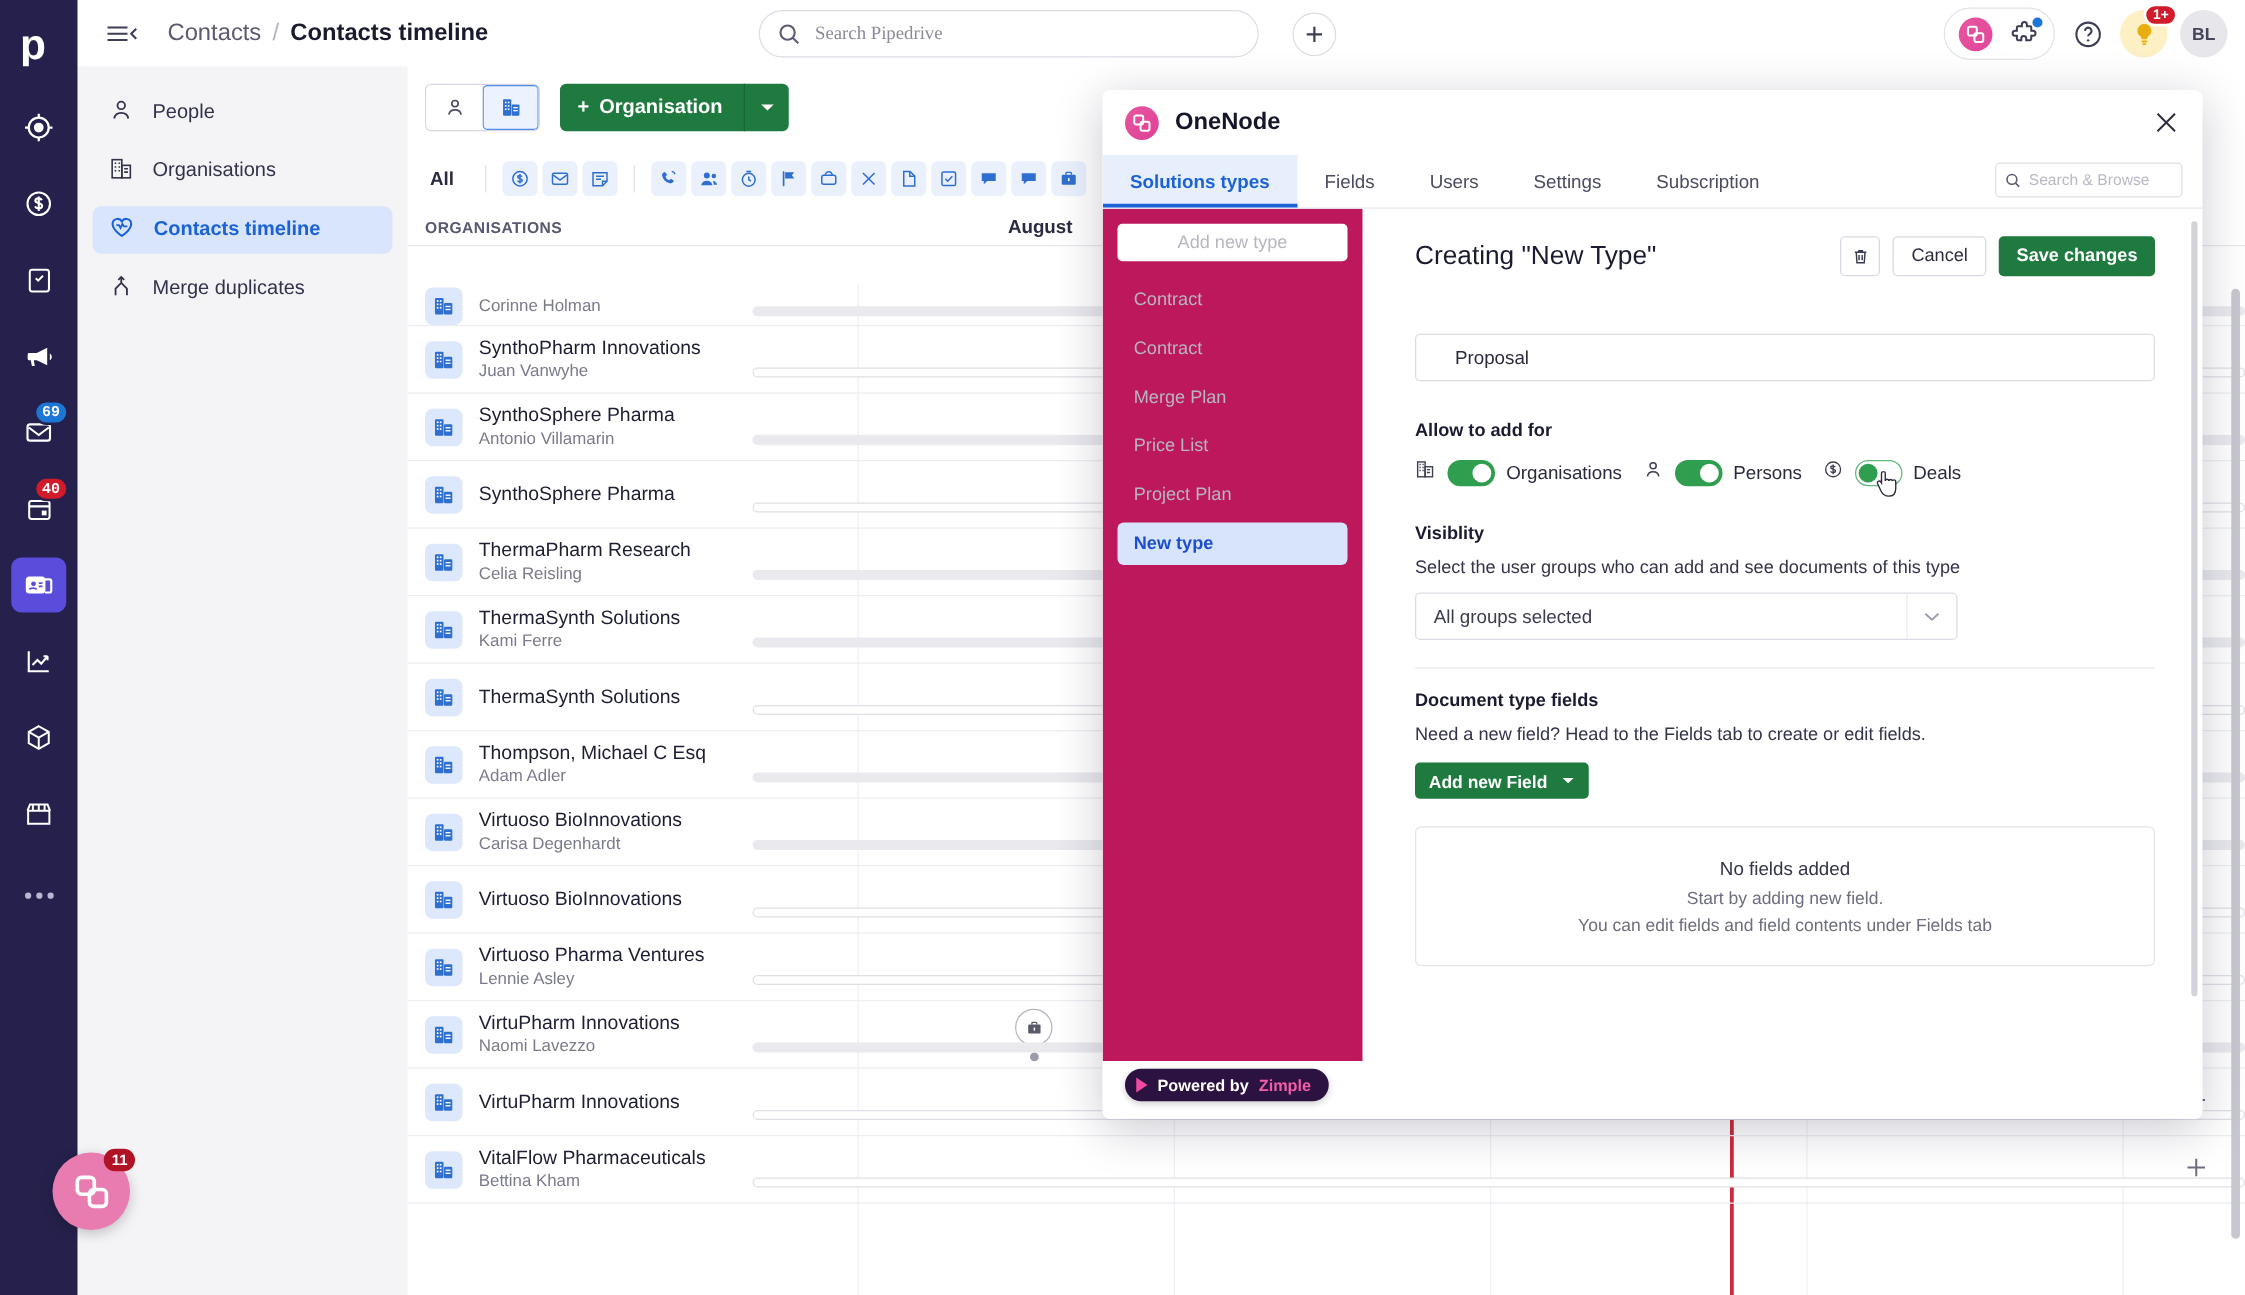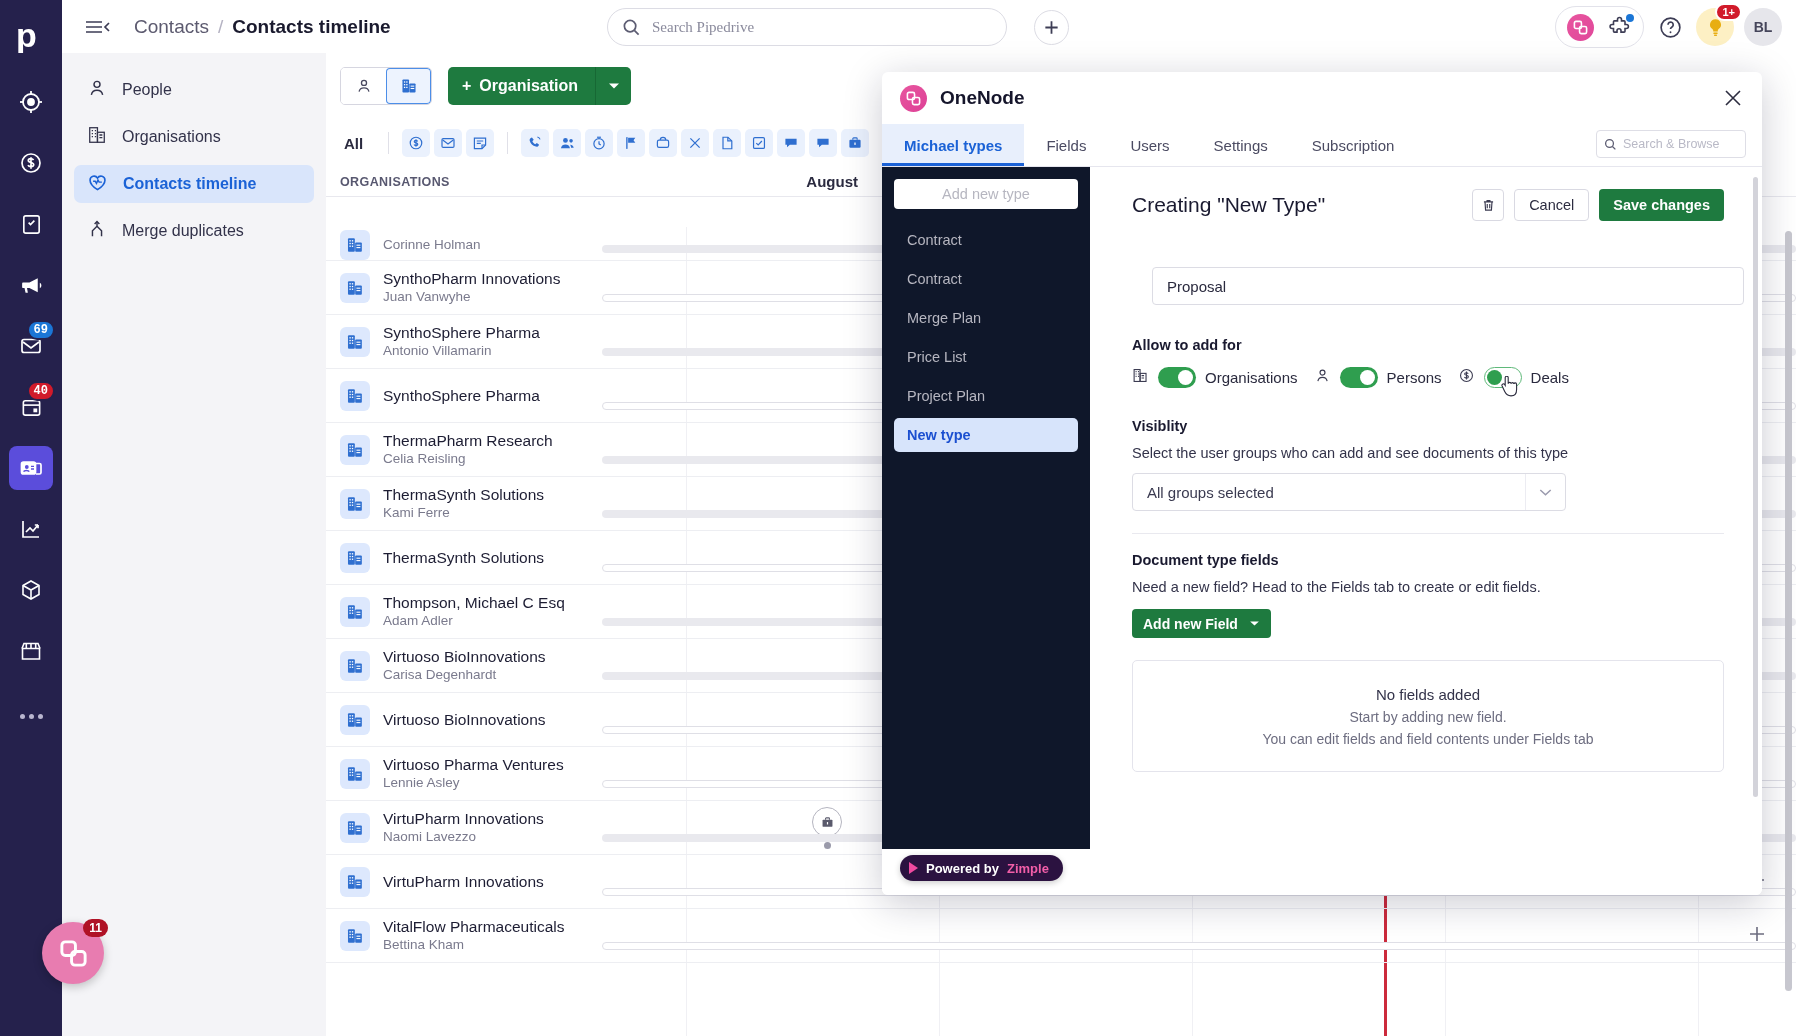--- a/index.html
+++ b/index.html
@@ -206,21 +206,21 @@
     box-shadow: inset 0 -3px 0 #1b62d6;
   }
   .msearch {
     position:absolute; right: 16px; top: 6px; width: 150px; height: 28px;
     border:1px solid #dedee6; border-radius:4px; display:flex;align-items:center; padding: 0 7px; gap:6px;
   }
   .msearch span { font-size: 12.5px; color:#b9b9c6; }
 
   .modal-body { flex: 1; display:flex; overflow:hidden; position: relative; }
   .modal-side {
-    width: 208px; background:#0f172a; flex:none; padding: 12px 12px 0 12px;
+    width: 208px; background:#be185d; flex:none; padding: 12px 12px 0 12px;
     display:flex; flex-direction:column;
   }
   .addnew {
     height: 30px; background:#fff; border-radius:4px; display:flex;align-items:center;justify-content:center;
     font-size:14.5px; color:#b6b6c0; cursor:pointer; margin-bottom: 14px;
   }
   .typeitem {
     height: 34px; display:flex; align-items:center; padding: 0 13px;
     font-size: 14.5px; color:#b6b6c0; border-radius: 5px; margin-bottom: 5px; cursor:pointer;
   }
@@ -239,22 +239,22 @@
     font-size:14.5px; color:#2c2c40; display:flex;align-items:center;cursor:pointer;
   }
   .savebtn {
     height: 32px; padding: 0 14px; border-radius:4px; background:#1e7a3f; color:#fff;
     font-size:14.5px; font-weight:700; display:flex;align-items:center;cursor:pointer;
   }
   .flabel { font-size: 14.5px; font-weight:700; color:#1a1a30; }
   .fnote { font-size: 14.5px; color:#33334a; }
   .tinput {
     width: 100%; height: 38px; border:1px solid #dcdce4; border-radius:4px;
-    padding: 0 14px; font-size:15px; color:#2a2a3e; outline:none;
-    font-family: "Liberation Sans", sans-serif; background:#fff;margin-left:20px;
+    padding: 0 31px; font-size:15px; color:#2a2a3e; outline:none;
+    font-family: "Liberation Sans", sans-serif; background:#fff;
   }
   .togrow { display:flex; align-items:center; gap: 9px; }
   .tog {
     width: 38px; height: 21px; border-radius: 11px; position:relative; cursor:pointer; flex:none;
   }
   .tog.on { background:#2f9e4f; }
   .tog.on::after { content:""; position:absolute; right:3px; top:3px; width:15px;height:15px;border-radius:50%;background:#fff;}
   .tog.off { background:#fff; border:1px solid #5fb97a; }
   .tog.off::after { content:""; position:absolute; left:2px; top:2px; width:15px;height:15px;border-radius:50%;background:#2f9e4f;}
   .togtxt { font-size:15px; color:#2a2a3e; }
@@ -1024,21 +1024,21 @@
       </div>
       <div class="modal-title">OneNode</div>
       <div class="modal-x">
         <svg width="22" height="22" viewBox="0 0 22 22" fill="none" stroke="#2d2d40" stroke-width="1.6">
             <path d="M4 4l14 14M18 4L4 18"></path>
           </svg>
       </div>
     </div>
 
     <div class="modal-tabs">
-      <div class="mtab active">Michael types</div>
+      <div class="mtab active">Solutions types</div>
       <div class="mtab">Fields</div>
       <div class="mtab">Users</div>
       <div class="mtab">Settings</div>
       <div class="mtab">Subscription</div>
       <div class="msearch">
         <svg width="13" height="13" viewBox="0 0 16 16" fill="none" stroke="#5c5c72" stroke-width="1.6">
             <circle cx="6.8" cy="6.8" r="4.8"></circle>
             <path d="M10.4 10.4l3.6 3.6"></path>
           </svg>
         <span>Search &amp; Browse</span>

